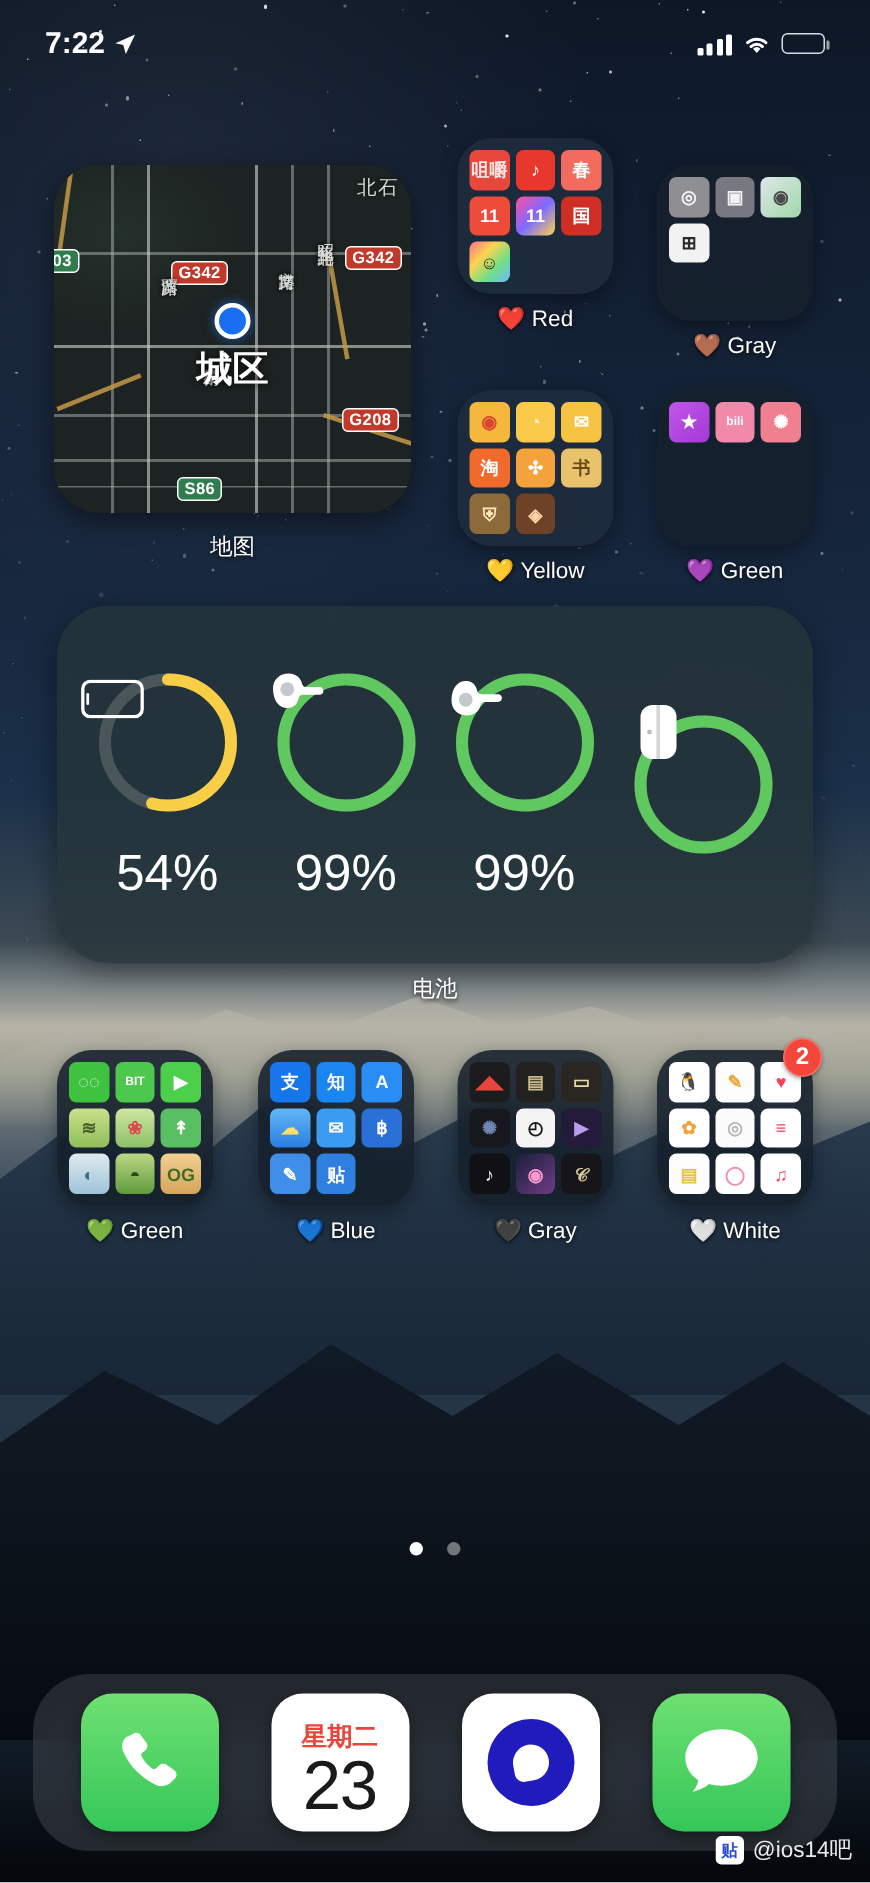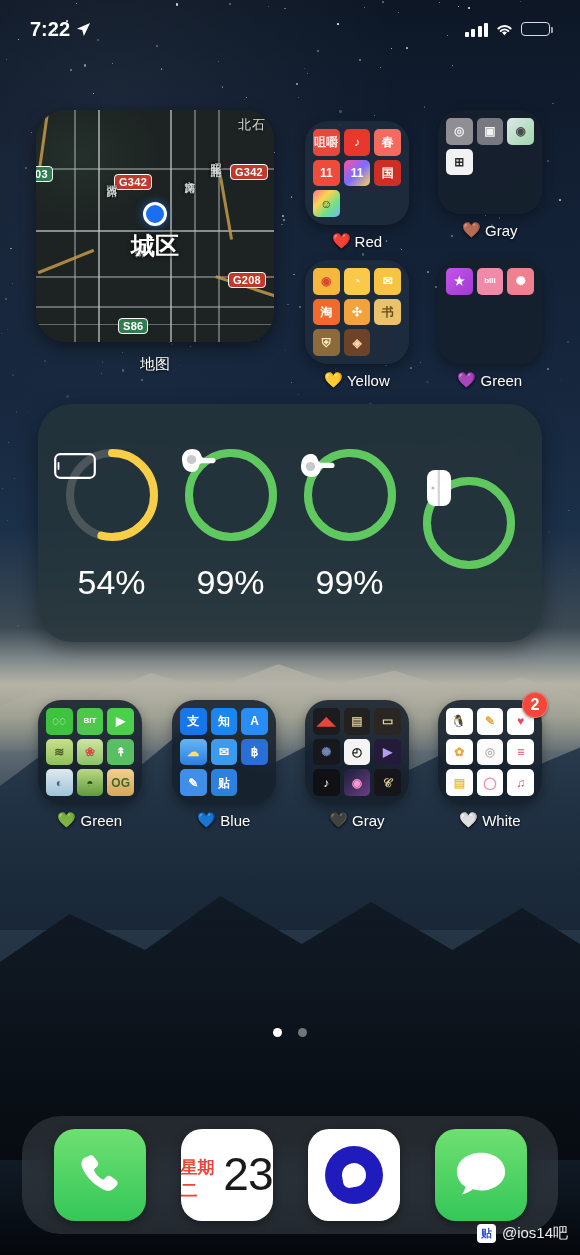--- a/index.html
+++ b/index.html
@@ -208,21 +208,21 @@
   .dock-icon {
     width: 92px; height: 92px; border-radius: 21px; position: relative;
     overflow: hidden; box-shadow: 0 3px 9px rgba(0,0,0,.35);
     display: flex; align-items: center; justify-content: center;
   }
   .ic-phone { background: linear-gradient(180deg,#6ee071,#35c759); }
   .ic-messages { background: linear-gradient(180deg,#6ee071,#35c759); }
   .ic-white { background: #fff; }
   .cal-dow { color: #e8453c; font-size: 17px; font-weight: bold; margin-top: 8px; }
   .cal-day { color: #1a1a1a; font-size: 46px; font-weight: 300; line-height: .95; letter-spacing: -1px;}
-  .cal-inner { display:flex; flex-direction: row; align-items: center; }
+  .cal-inner { display:flex; flex-direction: column; align-items: center; }
   .blue-round { width: 58px; height: 58px; border-radius: 50%; background: #1f1bbd;
     display:flex; align-items:center; justify-content:center; }
   .blue-round-inner { width: 24px; height: 24px; background: #fff; border-radius: 50% 50% 50% 6px; transform: rotate(-10deg);}
 
   
   #watermark {
     position: absolute; right: 12px; top: 1224px;
     display: flex; align-items: center; gap: 6px;
     font-size: 15px; color: rgba(255,255,255,.92);
   }
@@ -557,21 +557,21 @@
       <div class="cn-label" style="left:172px;top:44px;">昭化三北路</div>
       <div class="cn-label horiz" style="right:8px;top:6px;font-size:13px;">北石</div>
       <div class="cn-label" style="left:96px;top:126px;">繁华街</div>
 
       <div class="blue-dot"></div>
       <div class="city-name">城区</div>
     </div>
   </div>
   <div class="widget-label" style="left:36px;top:355px;width:238px;">地图</div>
 
-  <div class="folder" id="folder-0" style="left:305px;top:121px;">
+  <div class="folder" id="folder-0" style="left:305px;top:92px;">
     <div class="folder-tile">
       <div class="mini-grid">
           <div class="mini" style="background: rgb(232, 71, 60); color: rgb(255, 233, 230);">咀嚼</div>
           <div class="mini" style="background: rgb(232, 55, 44); color: rgb(255, 255, 255);">♪</div>
           <div class="mini" style="background: rgb(242, 107, 94); color: rgb(255, 255, 255);">春</div>
           <div class="mini" style="background: rgb(239, 75, 58); color: rgb(255, 255, 255);">11</div>
           <div class="mini" style="background: linear-gradient(135deg, rgb(255, 79, 163), rgb(123, 107, 255), rgb(255, 210, 79)); color: rgb(255, 255, 255);">11</div>
           <div class="mini" style="background: rgb(207, 46, 36); color: rgb(255, 255, 255);">国</div>
           <div class="mini" style="background: linear-gradient(135deg, rgb(255, 111, 145), rgb(255, 211, 79), rgb(111, 224, 138), rgb(111, 183, 255)); color: rgb(58, 45, 0);">☺</div>
         </div>
@@ -685,20 +685,21 @@
           <div class="ring-icon">
             <svg width="40" height="30" viewBox="0 0 40 30">
               <rect x="2" y="3" width="36" height="24" rx="8" fill="#fff"></rect>
               <rect x="2" y="13.6" width="36" height="2.4" fill="#d3d6da"></rect>
               <circle cx="20" cy="9" r="1.6" fill="#b9bdc2"></circle>
             </svg>
           </div>
         </div>
       </div>
     </div>
+  <div class="widget-label" style="left:38px;top:650px;width:504px;">电池</div>
 
   <div class="folder" id="folder-4" style="left:38px;top:700px;">
     <div class="folder-tile dark">
       <div class="mini-grid">
           <div class="mini" style="background: rgb(62, 194, 63); color: rgb(255, 255, 255);">◌◌</div>
           <div class="mini" style="background: rgb(76, 201, 76); color: rgb(255, 255, 255); font-size: 8px;">BIT</div>
           <div class="mini" style="background: rgb(76, 208, 76); color: rgb(255, 255, 255);">▶</div>
           <div class="mini" style="background: linear-gradient(rgb(201, 224, 138), rgb(143, 191, 90)); color: rgb(75, 92, 42);">≋</div>
           <div class="mini" style="background: linear-gradient(rgb(207, 230, 160), rgb(140, 192, 106)); color: rgb(216, 74, 74);">❀</div>
           <div class="mini" style="background: rgb(88, 191, 99); color: rgb(255, 255, 255);">↟</div>

